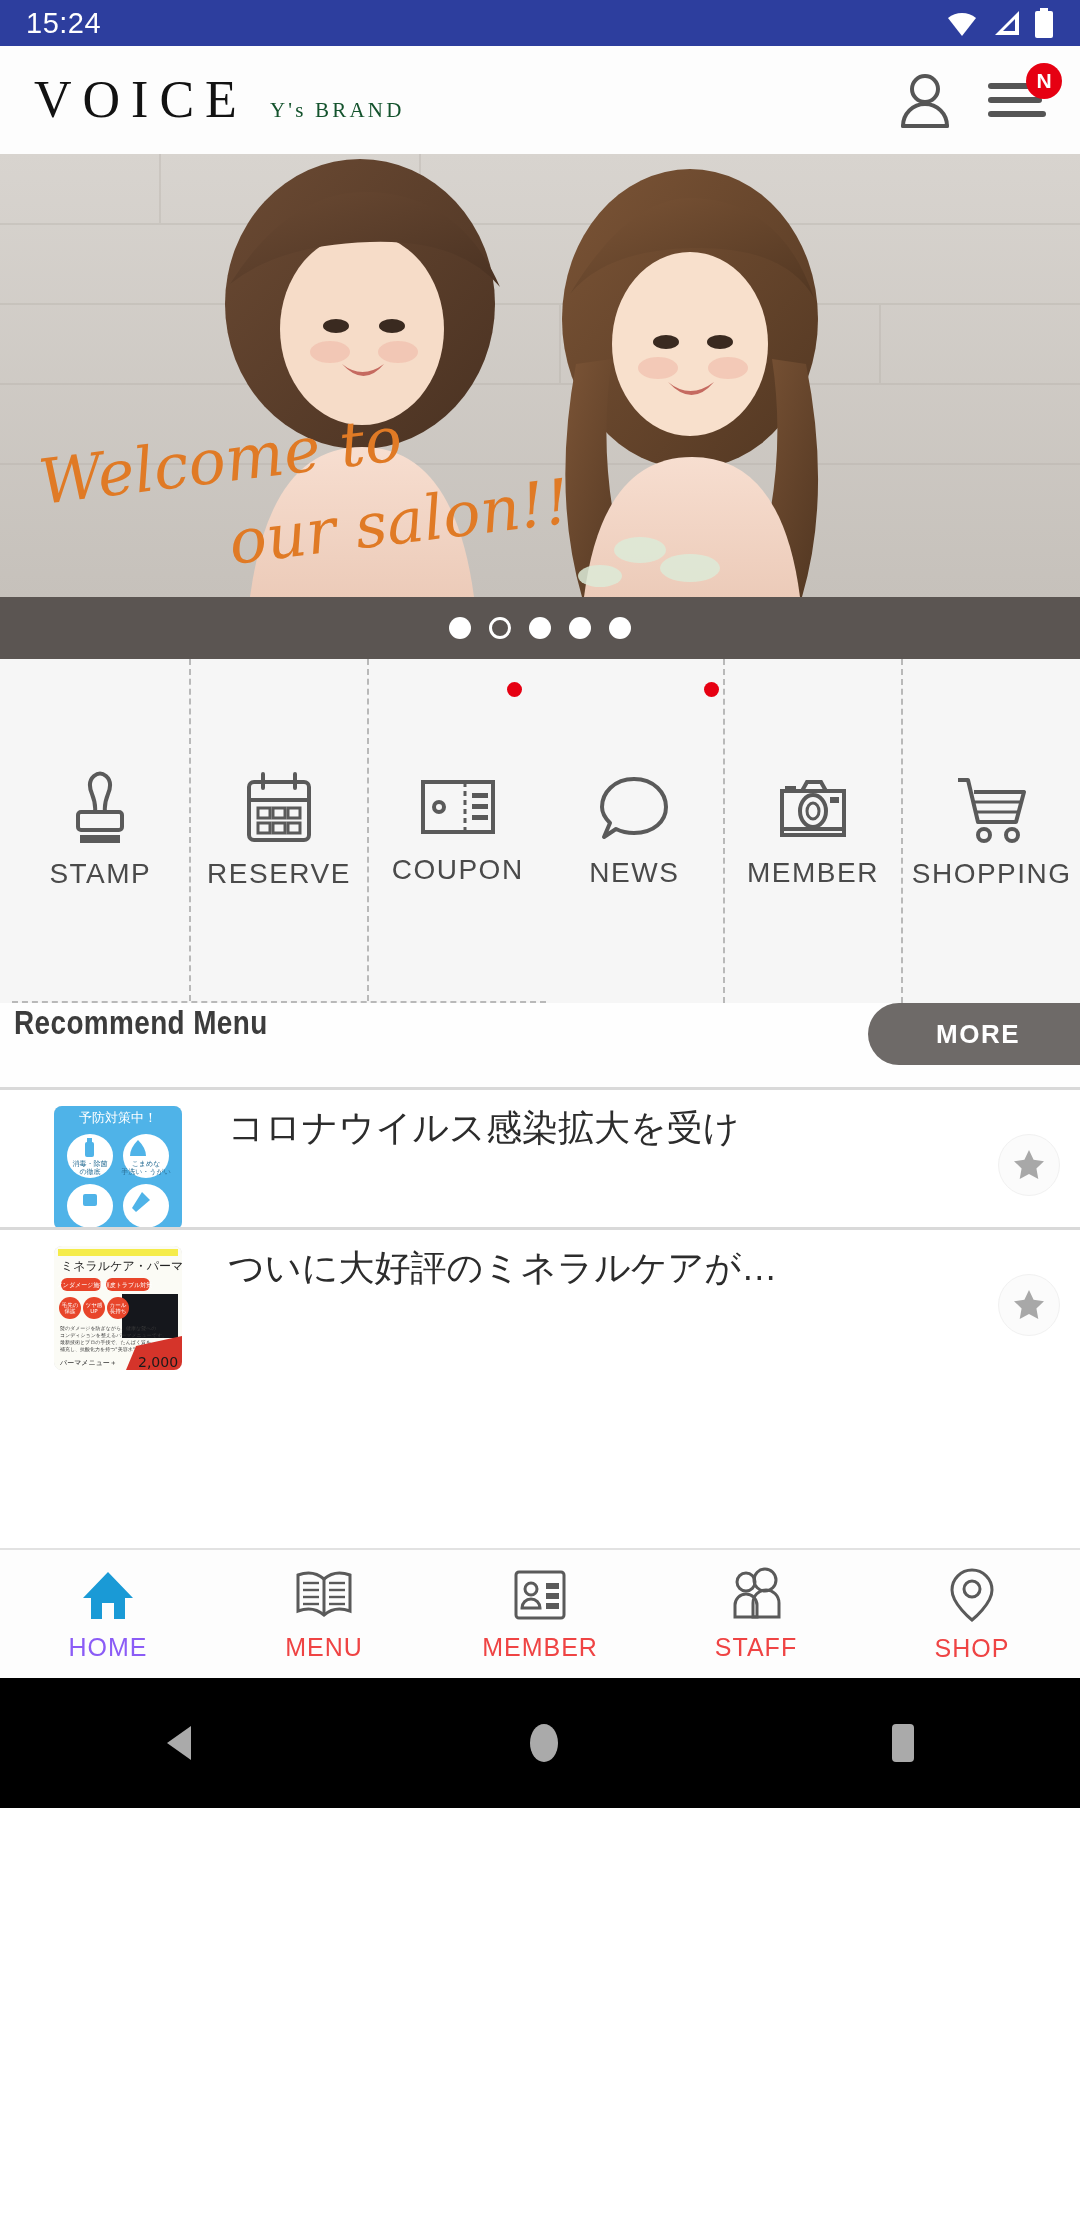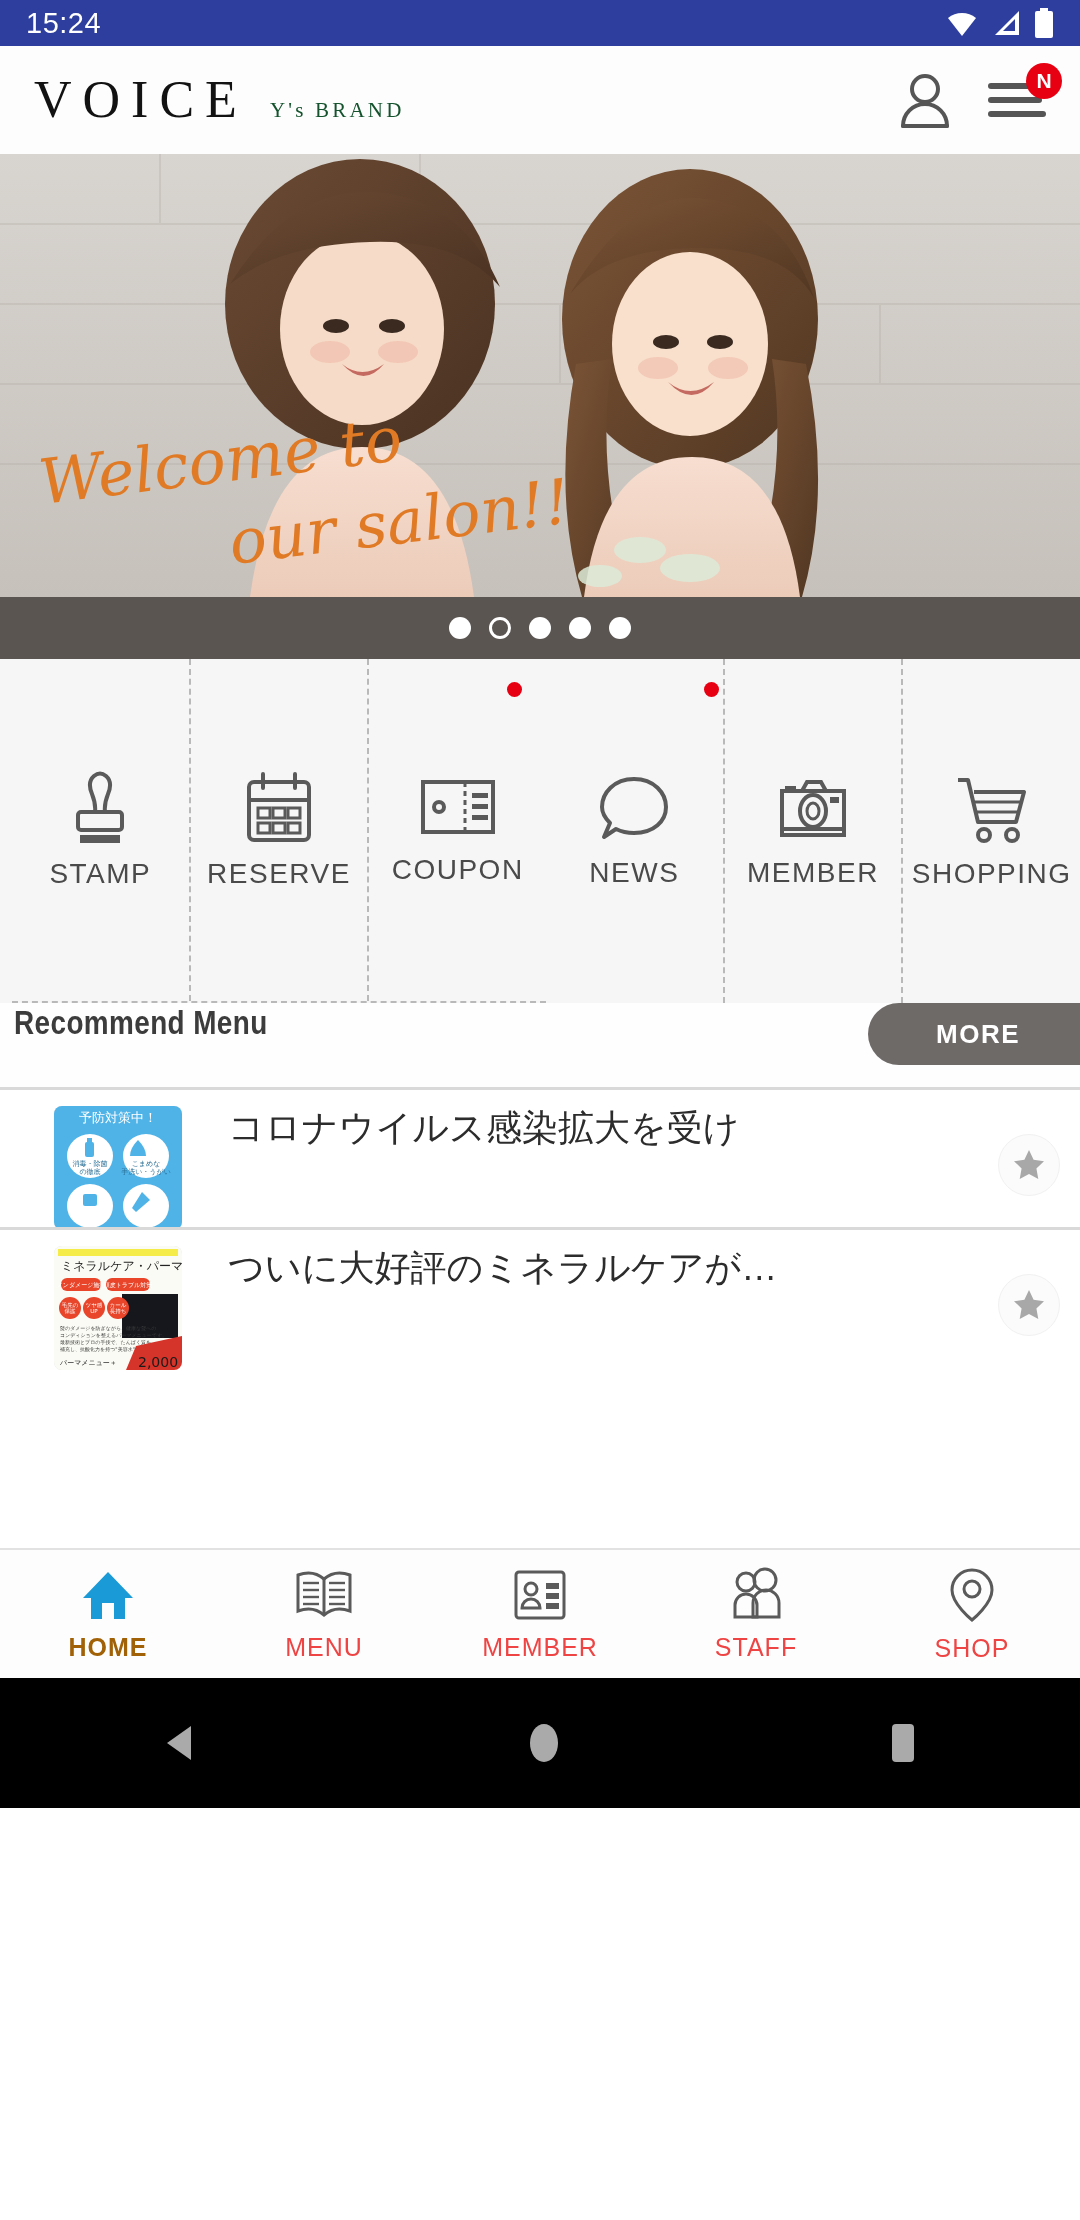--- a/index.html
+++ b/index.html
@@ -123,21 +123,21 @@
 
   
   .bottomnav {
     flex:0 0 130px; background:#fdfdfd; border-top:2px solid #e2e2e2;
     display:flex; align-items:center;
   }
   .nav-item {
     flex:1; display:flex; flex-direction:column; align-items:center; gap:10px;
   }
   .nav-label { font-size:25px; color:#ef4444; letter-spacing:1px; }
-  .nav-item.active .nav-label { color:#a16207;font-weight:bold; }
+  .nav-item.active .nav-label { color:#8b5cf6; }
 
   
   .androidnav {
     flex:0 0 130px; background:#000;
     display:flex; align-items:center; justify-content:space-around;
   }
   .and-btn { display:flex; align-items:center; justify-content:center; }
 </style>
 </head>
 <body>

